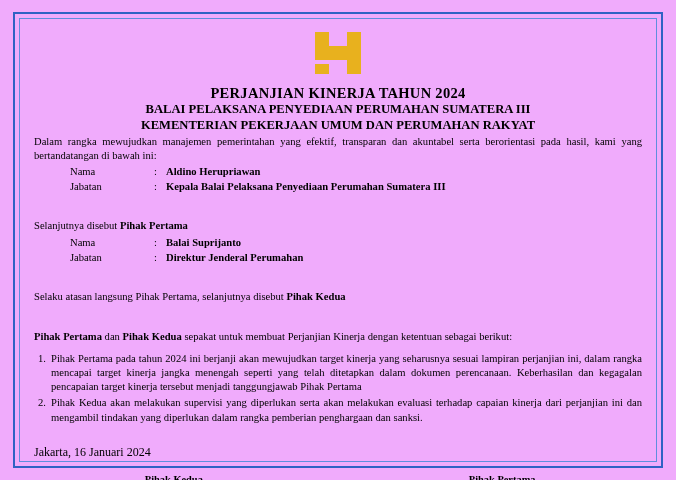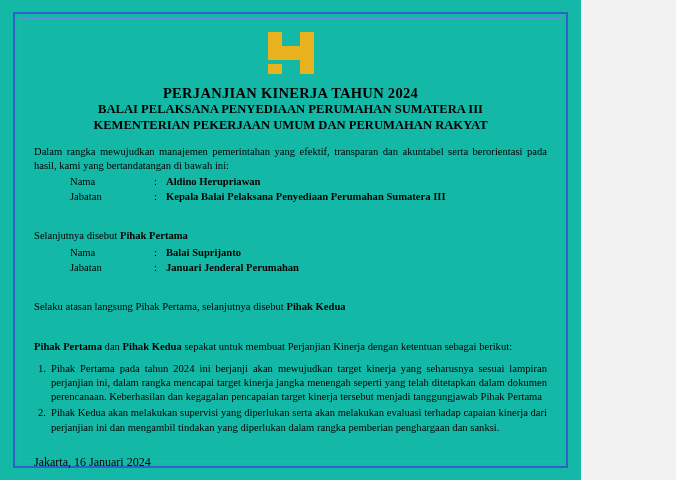--- a/index.html
+++ b/index.html
@@ -8,23 +8,23 @@
   }
   body {
     width: 676px;
     height: 480px;
     background: #f2f2f2;
     font-family: "Liberation Serif", serif;
     overflow: hidden;
   }
   #page {
     position: relative;
-    width: 581px;
+    width: 676px;
     height: 480px;
-    background: #14b8a6;
+    background: #f0abfc;
     box-sizing: border-box;
   }
   .border-outer {
     position: absolute;
     left: 13px;
     top: 12px;
     right: 13px;
     bottom: 12px;
     border: 2px solid #2f62c4;
     box-sizing: border-box;
@@ -107,21 +107,21 @@
   .title-sub {
     font-size: 12.6px;
     font-weight: bold;
     color: #000;
   }
   
   .body-text {
     font-size: 10.6px;
     color: #000;
     line-height: 1.33;
-    margin-top: 11px;
+    margin-top: 1px;
     text-align: justify;
   }
   .para {
     margin-top: 25px;
     font-size: 10.6px;
     line-height: 1.34;
     text-align: justify;
   }
   .ident {
     margin-top: 1px;
@@ -243,21 +243,21 @@
 
     <div class="ident">
       <div class="row">
         <span class="lbl">Nama</span>
         <span class="sep">:</span>
         <span class="val">Balai Suprijanto</span>
       </div>
       <div class="row">
         <span class="lbl">Jabatan</span>
         <span class="sep">:</span>
-        <span class="val normal">Januari Jenderal Perumahan</span>
+        <span class="val normal">Direktur Jenderal Perumahan</span>
       </div>
     </div>
 
     <div class="para">
       <span>Selaku atasan langsung Pihak Pertama, selanjutnya disebut </span><span class="b">Pihak Kedua</span>
     </div>
 
     <div class="para">
       <span class="b">Pihak Pertama</span><span> dan </span><span class="b">Pihak Kedua</span><span> sepakat untuk membuat Perjanjian Kinerja dengan ketentuan sebagai berikut:</span>
     </div>

